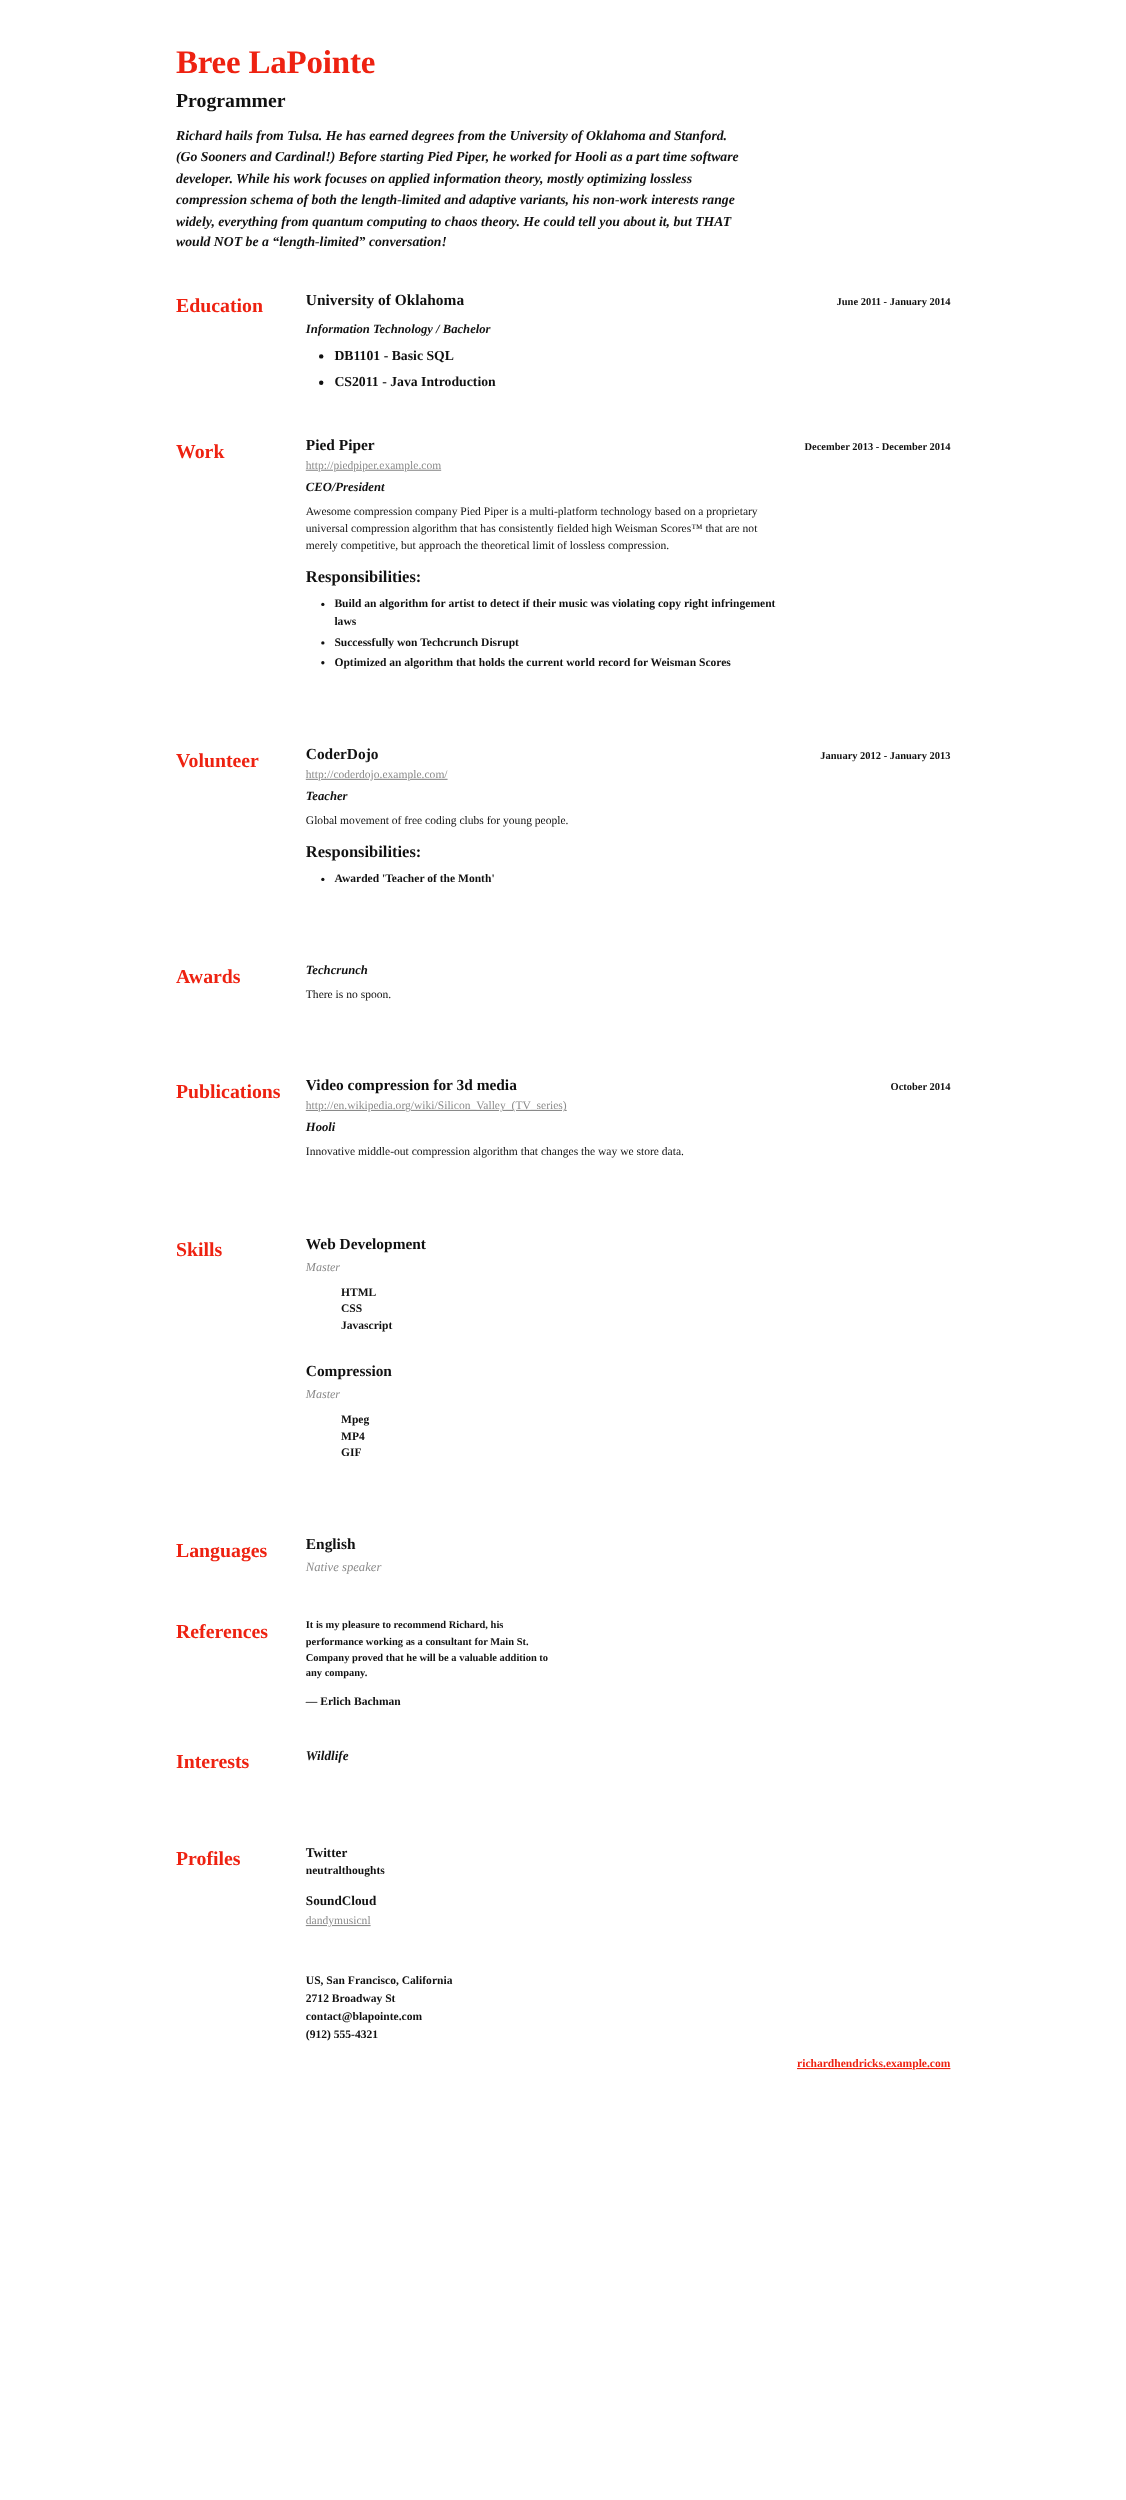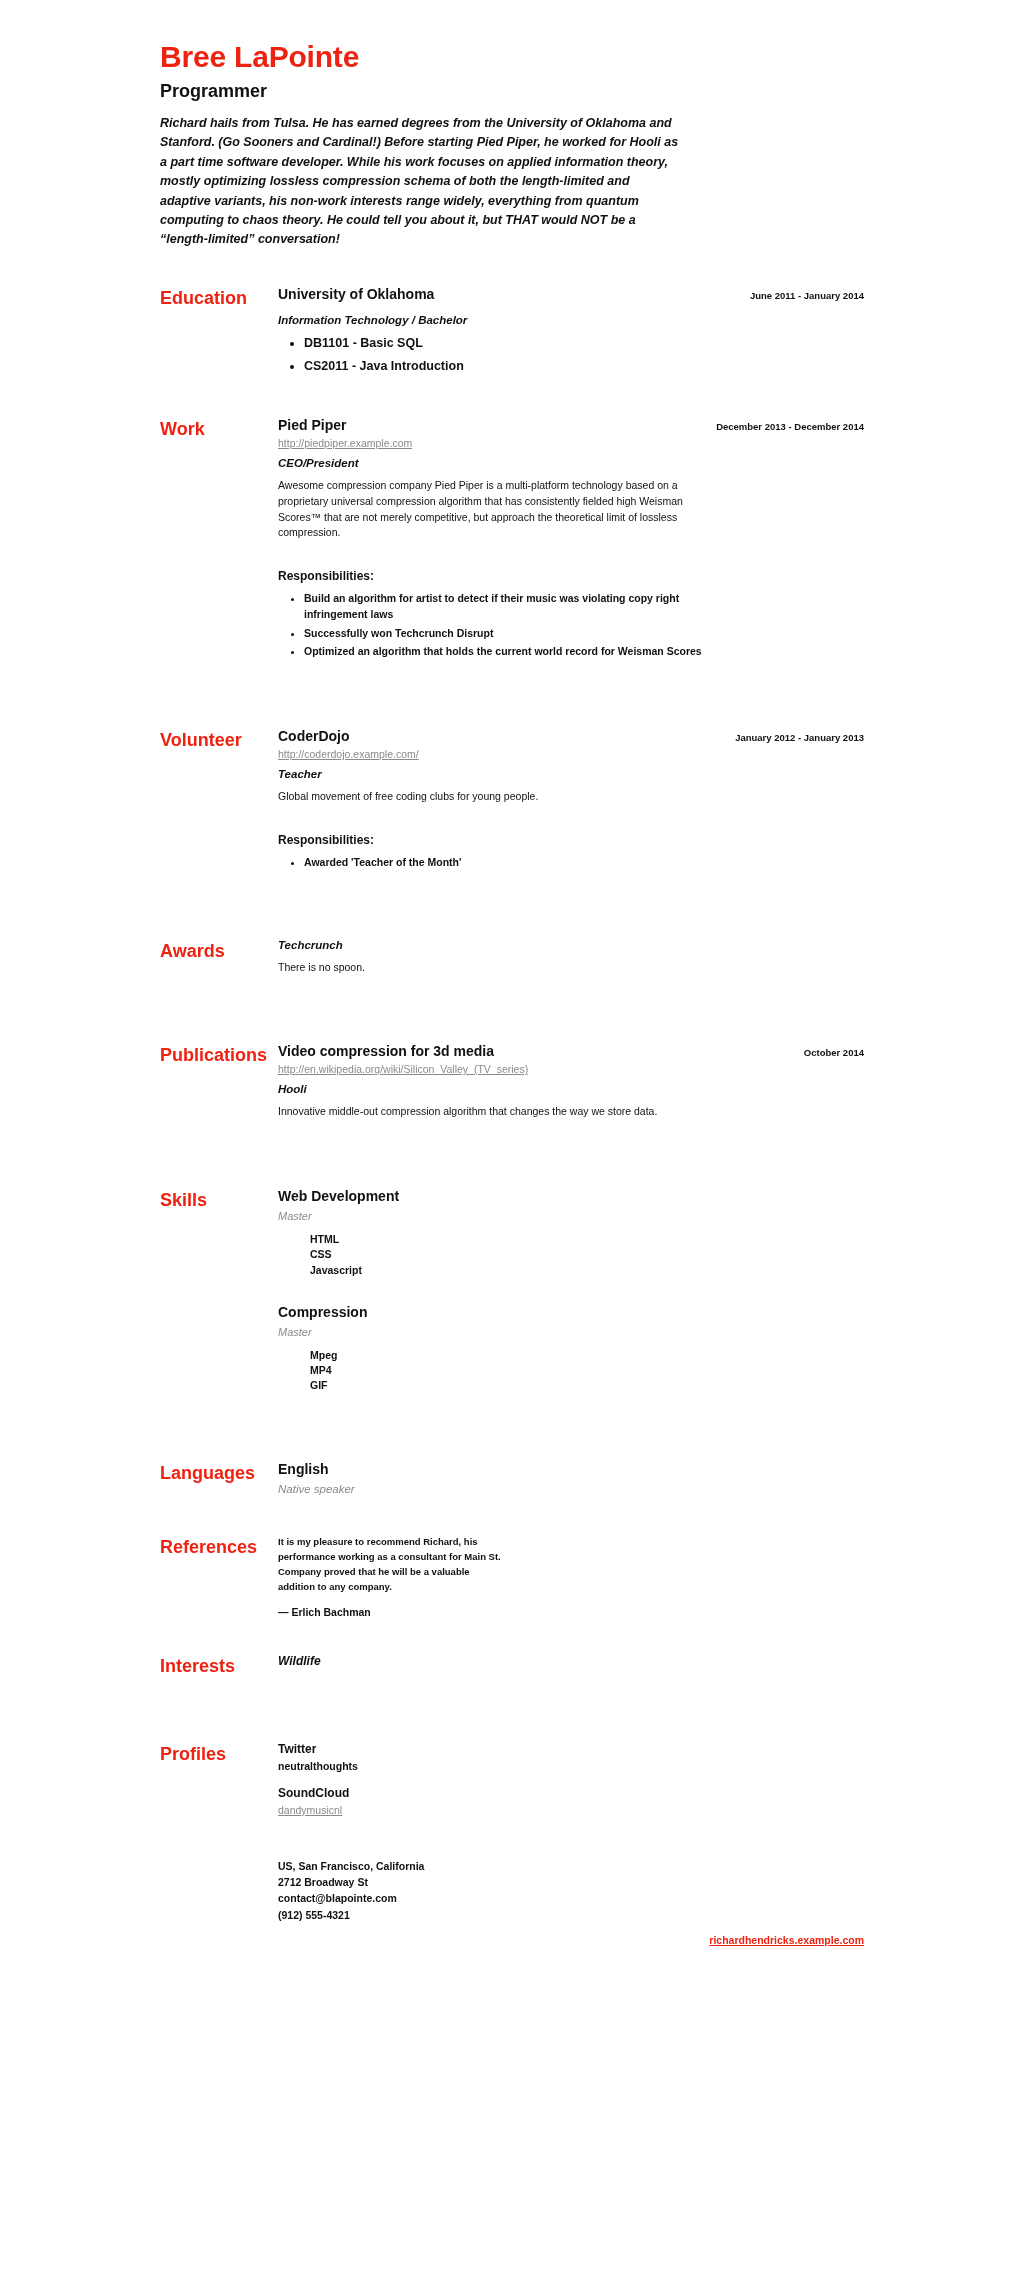--- a/index.html
+++ b/index.html
@@ -12,20 +12,21 @@
     min-height: 2273px;
     font-family: "Liberation Sans", sans-serif;
     color: #000000;
     -webkit-font-smoothing: antialiased;
   }
   .page {
     position: relative;
     width: 844px;
     min-height: 2273px;
     background: #ffffff;
+    font-family: Liberation Serif, serif;
   }
   .sheet {
     position: absolute;
     left: 160px;
     top: 0;
     width: 704px;
     padding: 0;
   }
 
   
@@ -120,23 +121,23 @@
     margin-top: 0;
   }
   .entry-text {
     font-size: 10.5px;
     line-height: 1.5;
     margin-top: 9px;
     color: #111;
     max-width: 440px;
   }
   .entry-label {
-    font-size: 12px;
-    font-weight: bold;
-    margin-top: 28px;
+    font-size: 15px;
+    font-weight: bold;
+    margin-top: 12px;
     color: #111;
   }
   ul.bullets {
     margin: 8px 0 0 0;
     padding-left: 26px;
   }
   ul.bullets li {
     font-size: 10.5px;
     line-height: 1.5;
     margin-bottom: 3px;

